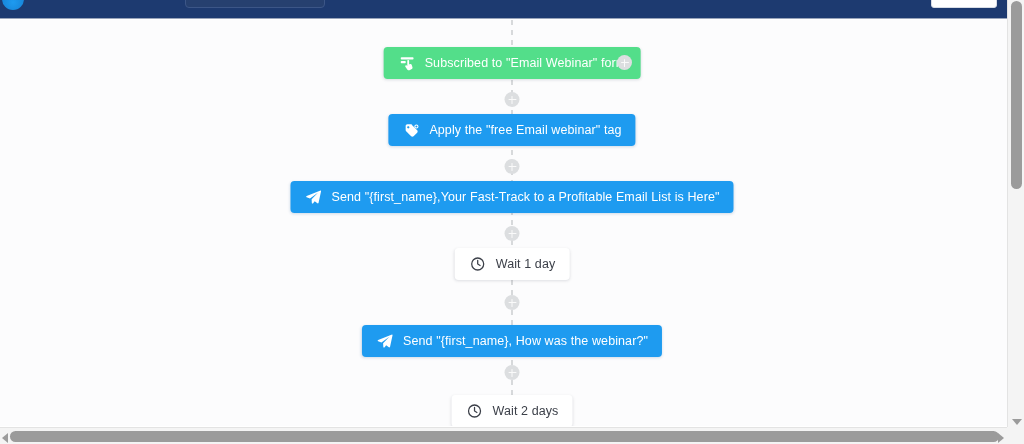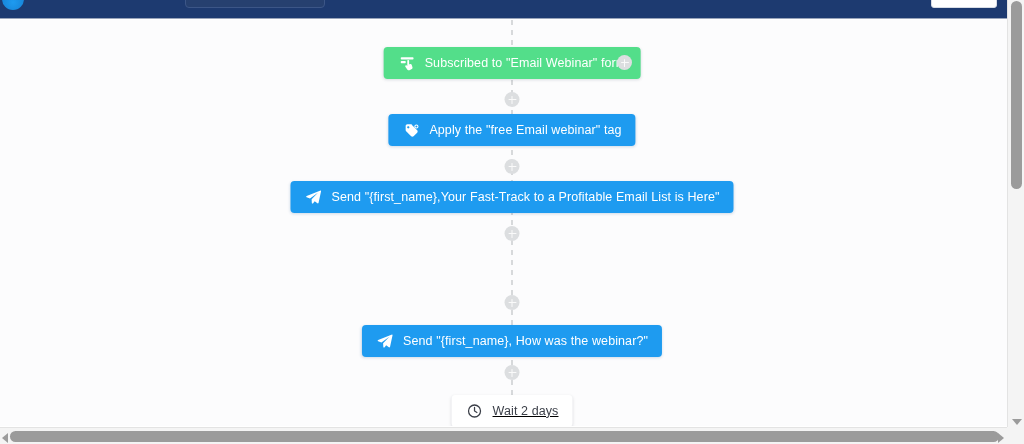--- a/index.html
+++ b/index.html
@@ -140,21 +140,21 @@
     box-shadow: 0 1px 3px rgba(60, 70, 90, 0.16);
   }
   .node.white .node-label { color: #3c4049; }
 
   
   .n1 { top: 27px; }
   .n2 { top: 94px; }
   .n3 { top: 161px; }
   .n4 { top: 228px; }
   .n5 { top: 305px; }
-  .n6 { top: 375px; text-decoration: underline; }
+  .n6 { top: 375px; }
 
   
   .plus {
     position: absolute;
     width: 15px;
     height: 15px;
     border-radius: 50%;
     background: #dcdee0;
     z-index: 4;
     transform: translateX(-50%);
@@ -321,20 +321,29 @@
       <span class="node-icon">
         <svg width="18" height="18" viewBox="0 0 24 24" fill="#ffffff" aria-hidden="true">
           <path d="M21.4 3.3 2.9 10.6c-.8.3-.8 1.4 0 1.7l4.4 1.6 10.6-7.5-8.4 8.6.3 5c0 .8 1 1.1 1.5.5l2.3-2.7 3.6 2.6c.6.4 1.4.1 1.6-.6l3.3-15.4c.2-.8-.6-1.5-1.4-1.1z"></path>
         </svg>
       </span>
       <span class="node-label">Send "{first_name},Your Fast-Track to a Profitable Email List is Here"</span>
     </div>
 
     <div class="plus p3"></div>
 
+    <div class="node white n4">
+      <span class="node-icon">
+        <svg width="16" height="16" viewBox="0 0 24 24" fill="none" stroke="#3c4049" stroke-width="1.9" aria-hidden="true">
+          <circle cx="12" cy="12" r="9"></circle>
+          <path d="M12 6.6V12l3.6 2.2" stroke-linecap="round"></path>
+        </svg>
+      </span>
+      <span class="node-label">Wait 1 day</span>
+    </div>
 
     <div class="plus p4"></div>
 
     <div class="node blue n5">
       <span class="node-icon">
         <svg width="18" height="18" viewBox="0 0 24 24" fill="#ffffff" aria-hidden="true">
           <path d="M21.4 3.3 2.9 10.6c-.8.3-.8 1.4 0 1.7l4.4 1.6 10.6-7.5-8.4 8.6.3 5c0 .8 1 1.1 1.5.5l2.3-2.7 3.6 2.6c.6.4 1.4.1 1.6-.6l3.3-15.4c.2-.8-.6-1.5-1.4-1.1z"></path>
         </svg>
       </span>
       <span class="node-label">Send "{first_name}, How was the webinar?"</span>

